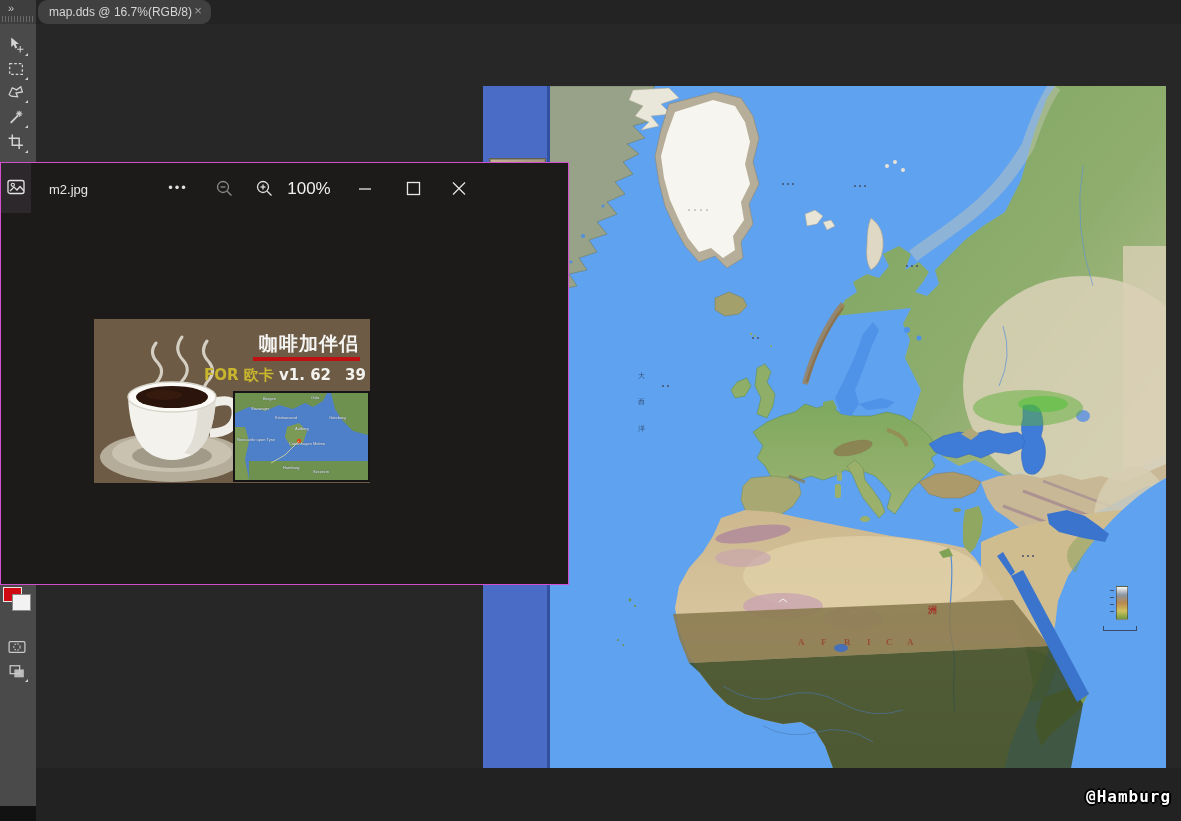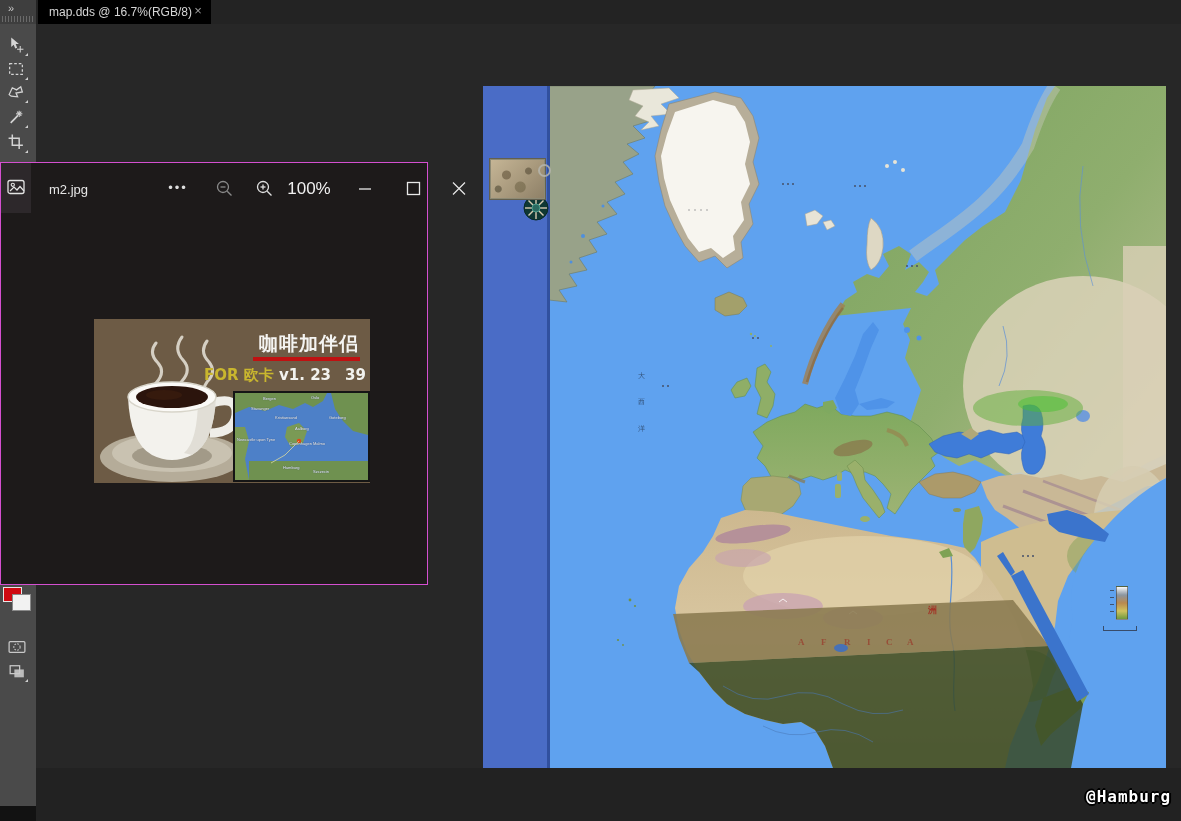--- a/index.html
+++ b/index.html
@@ -7,22 +7,22 @@
     background:#272727;font-family:"Liberation Sans",sans-serif;
     -webkit-font-smoothing:antialiased;}
   .abs{position:absolute;}
 
   
   #tabbar{left:0;top:0;width:1181px;height:24px;background:#232323;}
   #panel-header{left:0;top:0;width:36px;height:24px;background:#3e3e3e;}
   #collapse{left:8px;top:2px;color:#c8c8c8;font-size:11px;letter-spacing:-1px;}
   #grabber{left:2px;top:16px;width:31px;height:6px;
     background:repeating-linear-gradient(90deg,#6a6a6a 0 1px,#3e3e3e 1px 3px);}
-  #doc-tab{left:38px;top:0;width:173px;height:24px;background:#000000;
-    color:#d6d6d6;font-size:12px;line-height:24px;padding-left:11px;box-sizing:border-box;}
+  #doc-tab{left:38px;top:0;width:173px;height:24px;background:#404040;
+    color:#d6d6d6;font-size:12px;line-height:24px;padding-left:11px;box-sizing:border-box;border-radius:9px;}
   #doc-tab .close{position:absolute;right:6px;top:0;width:14px;height:24px;
     line-height:22px;text-align:center;color:#9c9c9c;font-size:13px;}
 
   
   #toolbar{left:0;top:24px;width:36px;height:782px;background:#4a4a4a;}
   .tool{position:absolute;left:7px;width:22px;height:22px;}
   .tool svg{display:block;}
   .tool .fly{position:absolute;right:1px;bottom:2px;width:0;height:0;
     border-left:3px solid transparent;border-bottom:3px solid #cfcfcf;}
   #swatches{position:absolute;left:2px;top:562px;width:30px;height:30px;}
@@ -52,21 +52,21 @@
     background:
       radial-gradient(circle at 30% 40%,rgba(90,75,50,.55) 0 4px,transparent 5px),
       radial-gradient(circle at 70% 30%,rgba(70,60,40,.5) 0 3px,transparent 4px),
       radial-gradient(circle at 55% 70%,rgba(95,85,55,.45) 0 5px,transparent 6px),
       radial-gradient(circle at 15% 75%,rgba(60,55,35,.5) 0 3px,transparent 4px),
       linear-gradient(135deg,#c6b696,#a5967a 60%,#8d7f66);}
   #ring-icon{position:absolute;left:55px;top:78px;width:9px;height:9px;border-radius:50%;
     border:2px solid #b5b5ad;opacity:.85;}
 
   
-  #viewer{left:0;top:162px;width:428px;height:423px;background:#1d1a1a;
+  #viewer{left:0;top:162px;width:569px;height:423px;background:#1d1a1a;
     border:1px solid #d44fd0;box-sizing:border-box;}
   #viewer-leftpanel{left:0px;top:0px;width:30px;height:50px;background:#2d282b;}
   #see-all{left:5px;top:14px;width:20px;height:20px;}
   #viewer-title{left:48px;top:19px;color:#e6e6e6;font-size:13px;}
   .vbtn{position:absolute;top:10px;height:32px;color:#dedede;text-align:center;}
   #more-btn{left:160px;width:34px;font-size:13px;letter-spacing:2px;line-height:30px;}
   #zoom-out-btn{left:210px;width:26px;}
   #zoom-in-btn{left:250px;width:26px;}
   #zoom-level{left:284px;width:48px;font-size:17px;line-height:32px;color:#f0f0f0;}
   #min-btn{left:348px;width:32px;}
@@ -431,21 +431,21 @@
         <ellipse cx="78" cy="131" rx="40" ry="12" fill="#a29a88"></ellipse>
         <path d="M118,78 q26,-8 24,12 q-2,18 -26,18" fill="none" stroke="#efeee9" stroke-width="9"></path>
         <path d="M34,72 Q36,118 58,130 Q78,140 98,130 Q120,118 122,72 Z" fill="#f3f2ed"></path>
         <path d="M98,130 Q120,118 122,72 L104,72 Q104,116 90,128 Z" fill="#d8d5cc" opacity="0.7"></path>
         <ellipse cx="78" cy="72" rx="44" ry="15" fill="#fbfaf7" stroke="#d8d5ca" stroke-width="1.5"></ellipse>
         <ellipse cx="78" cy="72" rx="36" ry="11" fill="#2b140c"></ellipse>
         <ellipse cx="70" cy="70" rx="18" ry="5" fill="#4a241294" opacity="0.6"></ellipse>
       </svg>
       <div id="headline">咖啡加伴侣</div>
       <div id="red-bar"></div>
-      <div id="photo-line2"><span class="for">FOR 欧卡</span> <span>v1. 23</span><span class="num">39</span></div>
+      <div id="photo-line2"><span class="for">FOR 欧卡</span> <span>v1. 62</span><span class="num">39</span></div>
 
       <div id="thumb">
         <svg width="133" height="87" viewBox="0 0 133 87">
           <rect width="133" height="87" fill="#4d80c8"></rect>
           <path d="M0,0 H92 L88,8 78,14 70,10 58,16 44,12 30,18 14,14 0,20 Z" fill="#6f9150"></path>
           <path d="M96,0 H133 V42 L118,38 108,28 100,16 Z" fill="#6f9150"></path>
           <path d="M52,34 l12,-4 8,8 -4,12 -12,4 -6,-10 Z" fill="#7a9a55"></path>
           <path d="M0,34 h10 l4,14 -4,18 4,21 H0 Z" fill="#7a9a55"></path>
           <path d="M14,68 H133 V87 H14 Z" fill="#6f9150"></path>
           <circle cx="64" cy="48" r="2.2" fill="#e04818"></circle>

